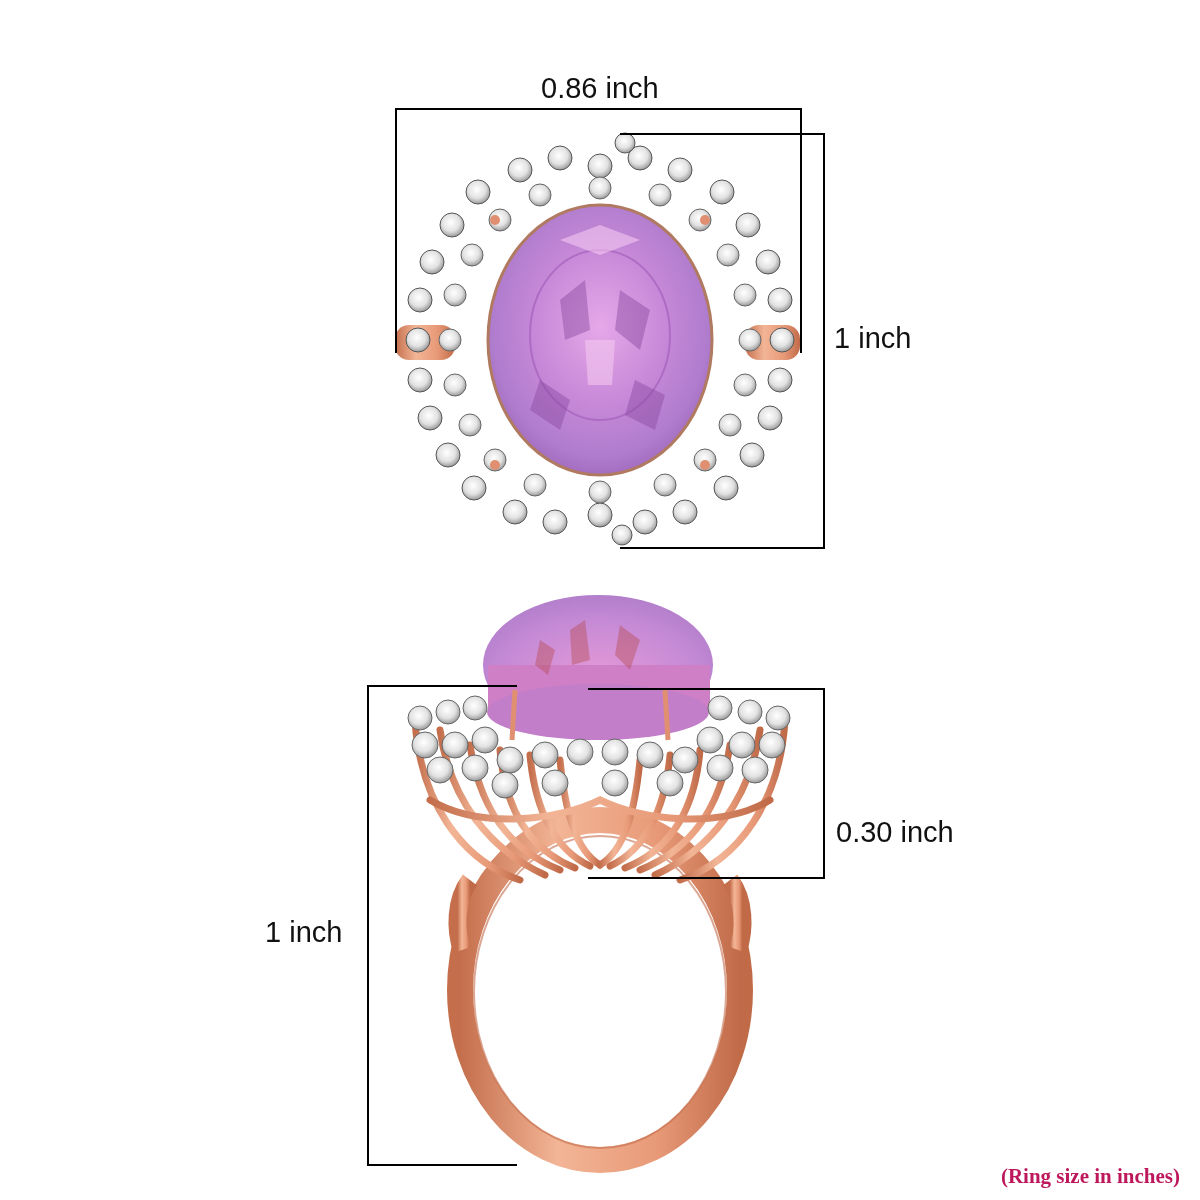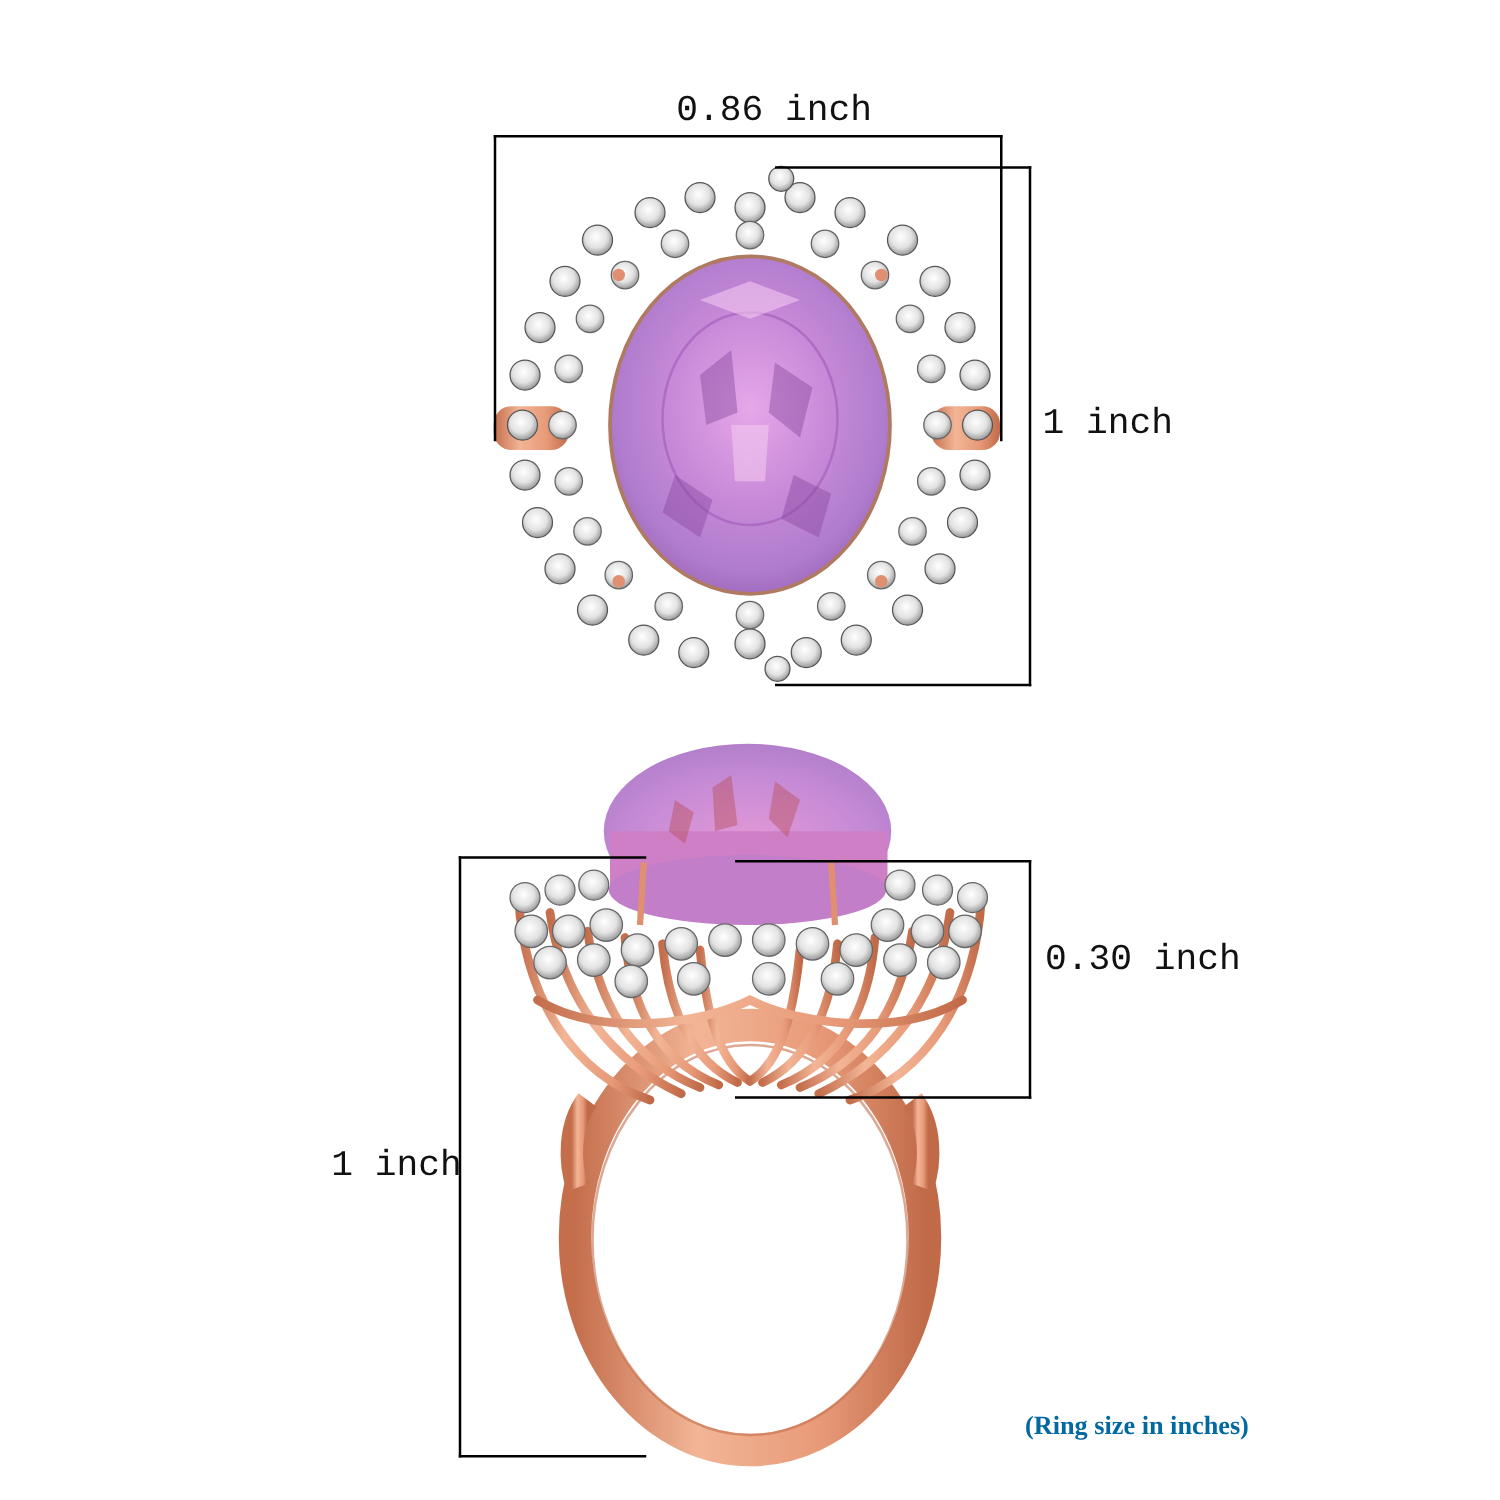--- a/index.html
+++ b/index.html
@@ -1,22 +1,22 @@
 <!DOCTYPE html>
 <html><head>
   <meta charset="utf-8">
   <style>
     html, body { margin: 0; padding: 0; background: #ffffff; }
     body { width: 1200px; height: 1200px; position: relative; overflow: hidden;
            font-family: "Liberation Serif", "DejaVu Serif", serif; color: #111; }
-    .label { position: absolute; font-family: Liberation Mono, monospace;
+    .label { position: absolute; font-family: Liberation Sans, sans-serif;
              font-size: 29px; color: #111; white-space: nowrap; line-height: 1; }
     .note { position: absolute; font-family: "Liberation Serif", "DejaVu Serif", serif;
-            font-weight: bold; font-size: 21px; color: #0369a1; text-align: left;
-            line-height: 26px; white-space: nowrap; }
+            font-weight: bold; font-size: 21px; color: #be185d; text-align: right;
+            line-height: 26px; white-space: nowrap; margin-top: 36px; }
     .bracket { position: absolute; border: 2px solid #000; box-sizing: border-box; }
     svg.art { position: absolute; left: 0; top: 0; }
   </style>
 </head>
 <body>
 
 <svg class="art" width="1200" height="1200" viewBox="0 0 1200 1200">
   <defs>
     <radialGradient id="gemTop" cx="50%" cy="45%" r="60%">
       <stop offset="0%" stop-color="#e6a8e8"></stop>
@@ -196,17 +196,17 @@
 <div class="bracket" style="left:395px; top:108px; width:407px; height:245px; border-bottom:none;"></div>
 <div class="label" style="left:541px; top:74px;">0.86 inch</div>
 
 <div class="bracket" style="left:620px; top:133px; width:205px; height:416px; border-left:none;"></div>
 <div class="label" style="left:834px; top:324px;">1 inch</div>
 
 <div class="bracket" style="left:367px; top:685px; width:150px; height:481px; border-right:none;"></div>
 <div class="label" style="left:265px; top:918px;">1 inch</div>
 
 <div class="bracket" style="left:588px; top:688px; width:237px; height:191px; border-left:none;"></div>
-<div class="label" style="left:836px; top:753px;">0.30 inch</div>
+<div class="label" style="left:836px; top:818px;">0.30 inch</div>
 
 <div class="note" style="left:820px; top:1127px; width:360px;">
   <div>(Ring size in inches)</div>
 </div>
 
 </body></html>

